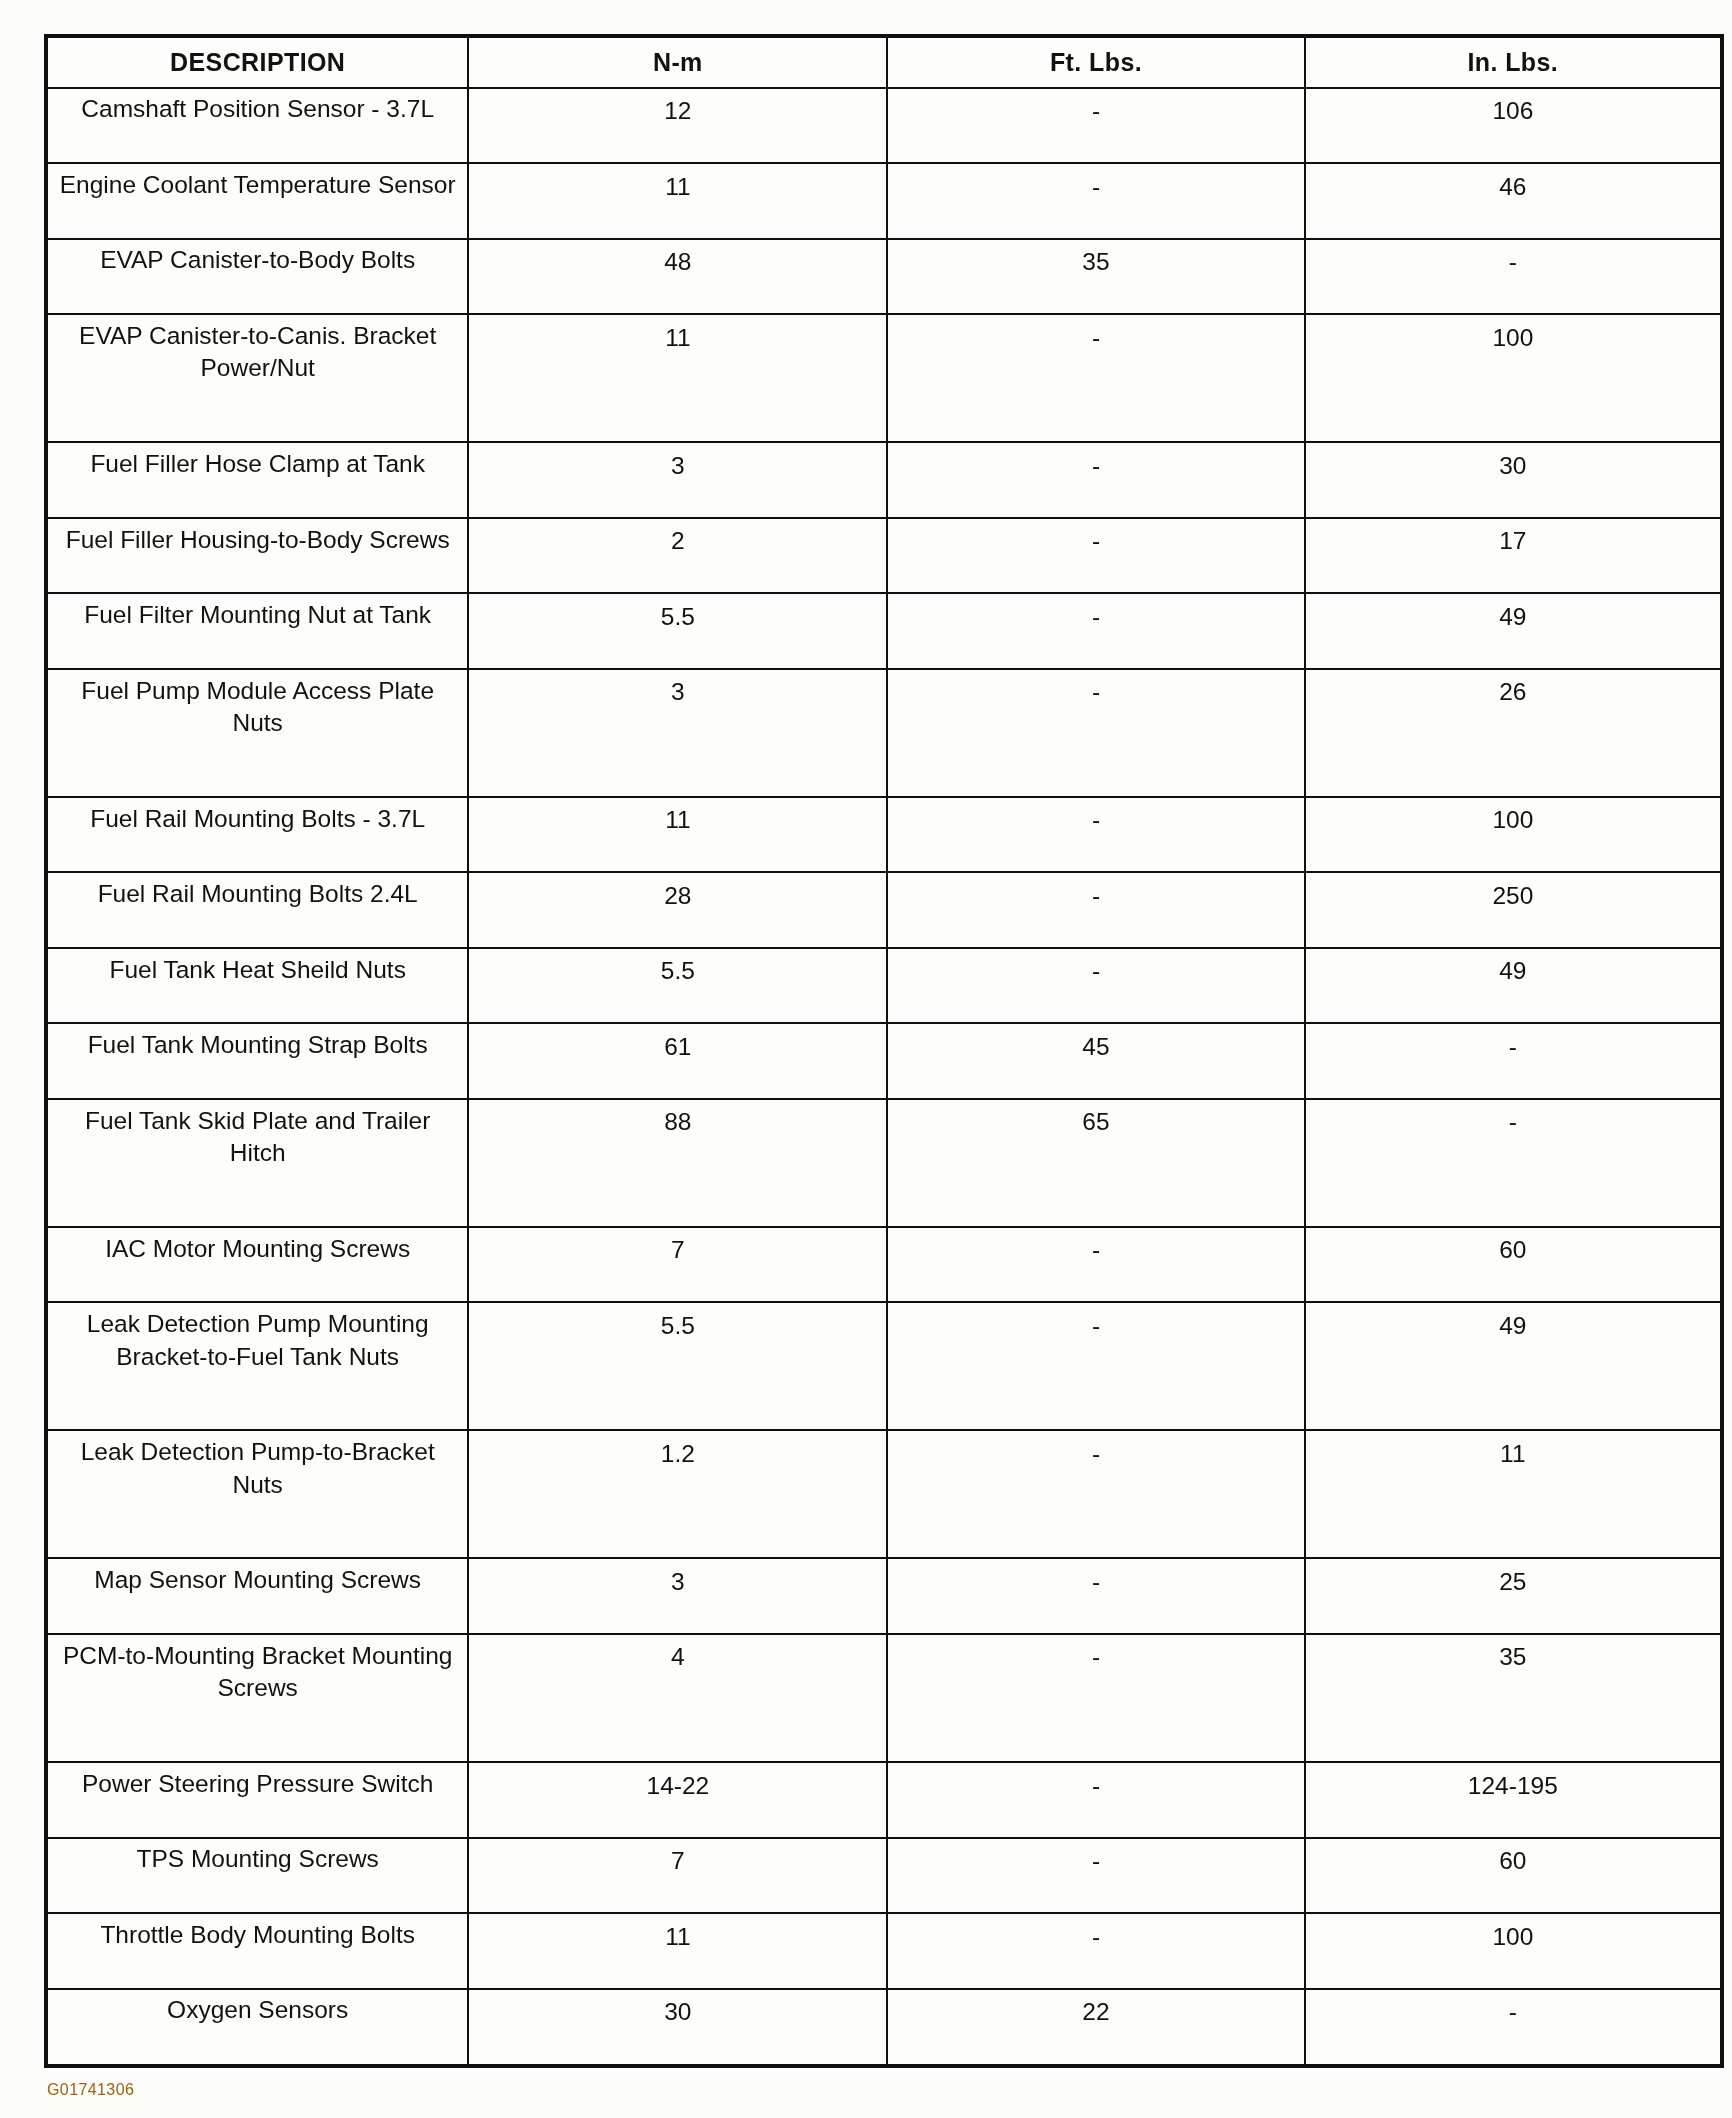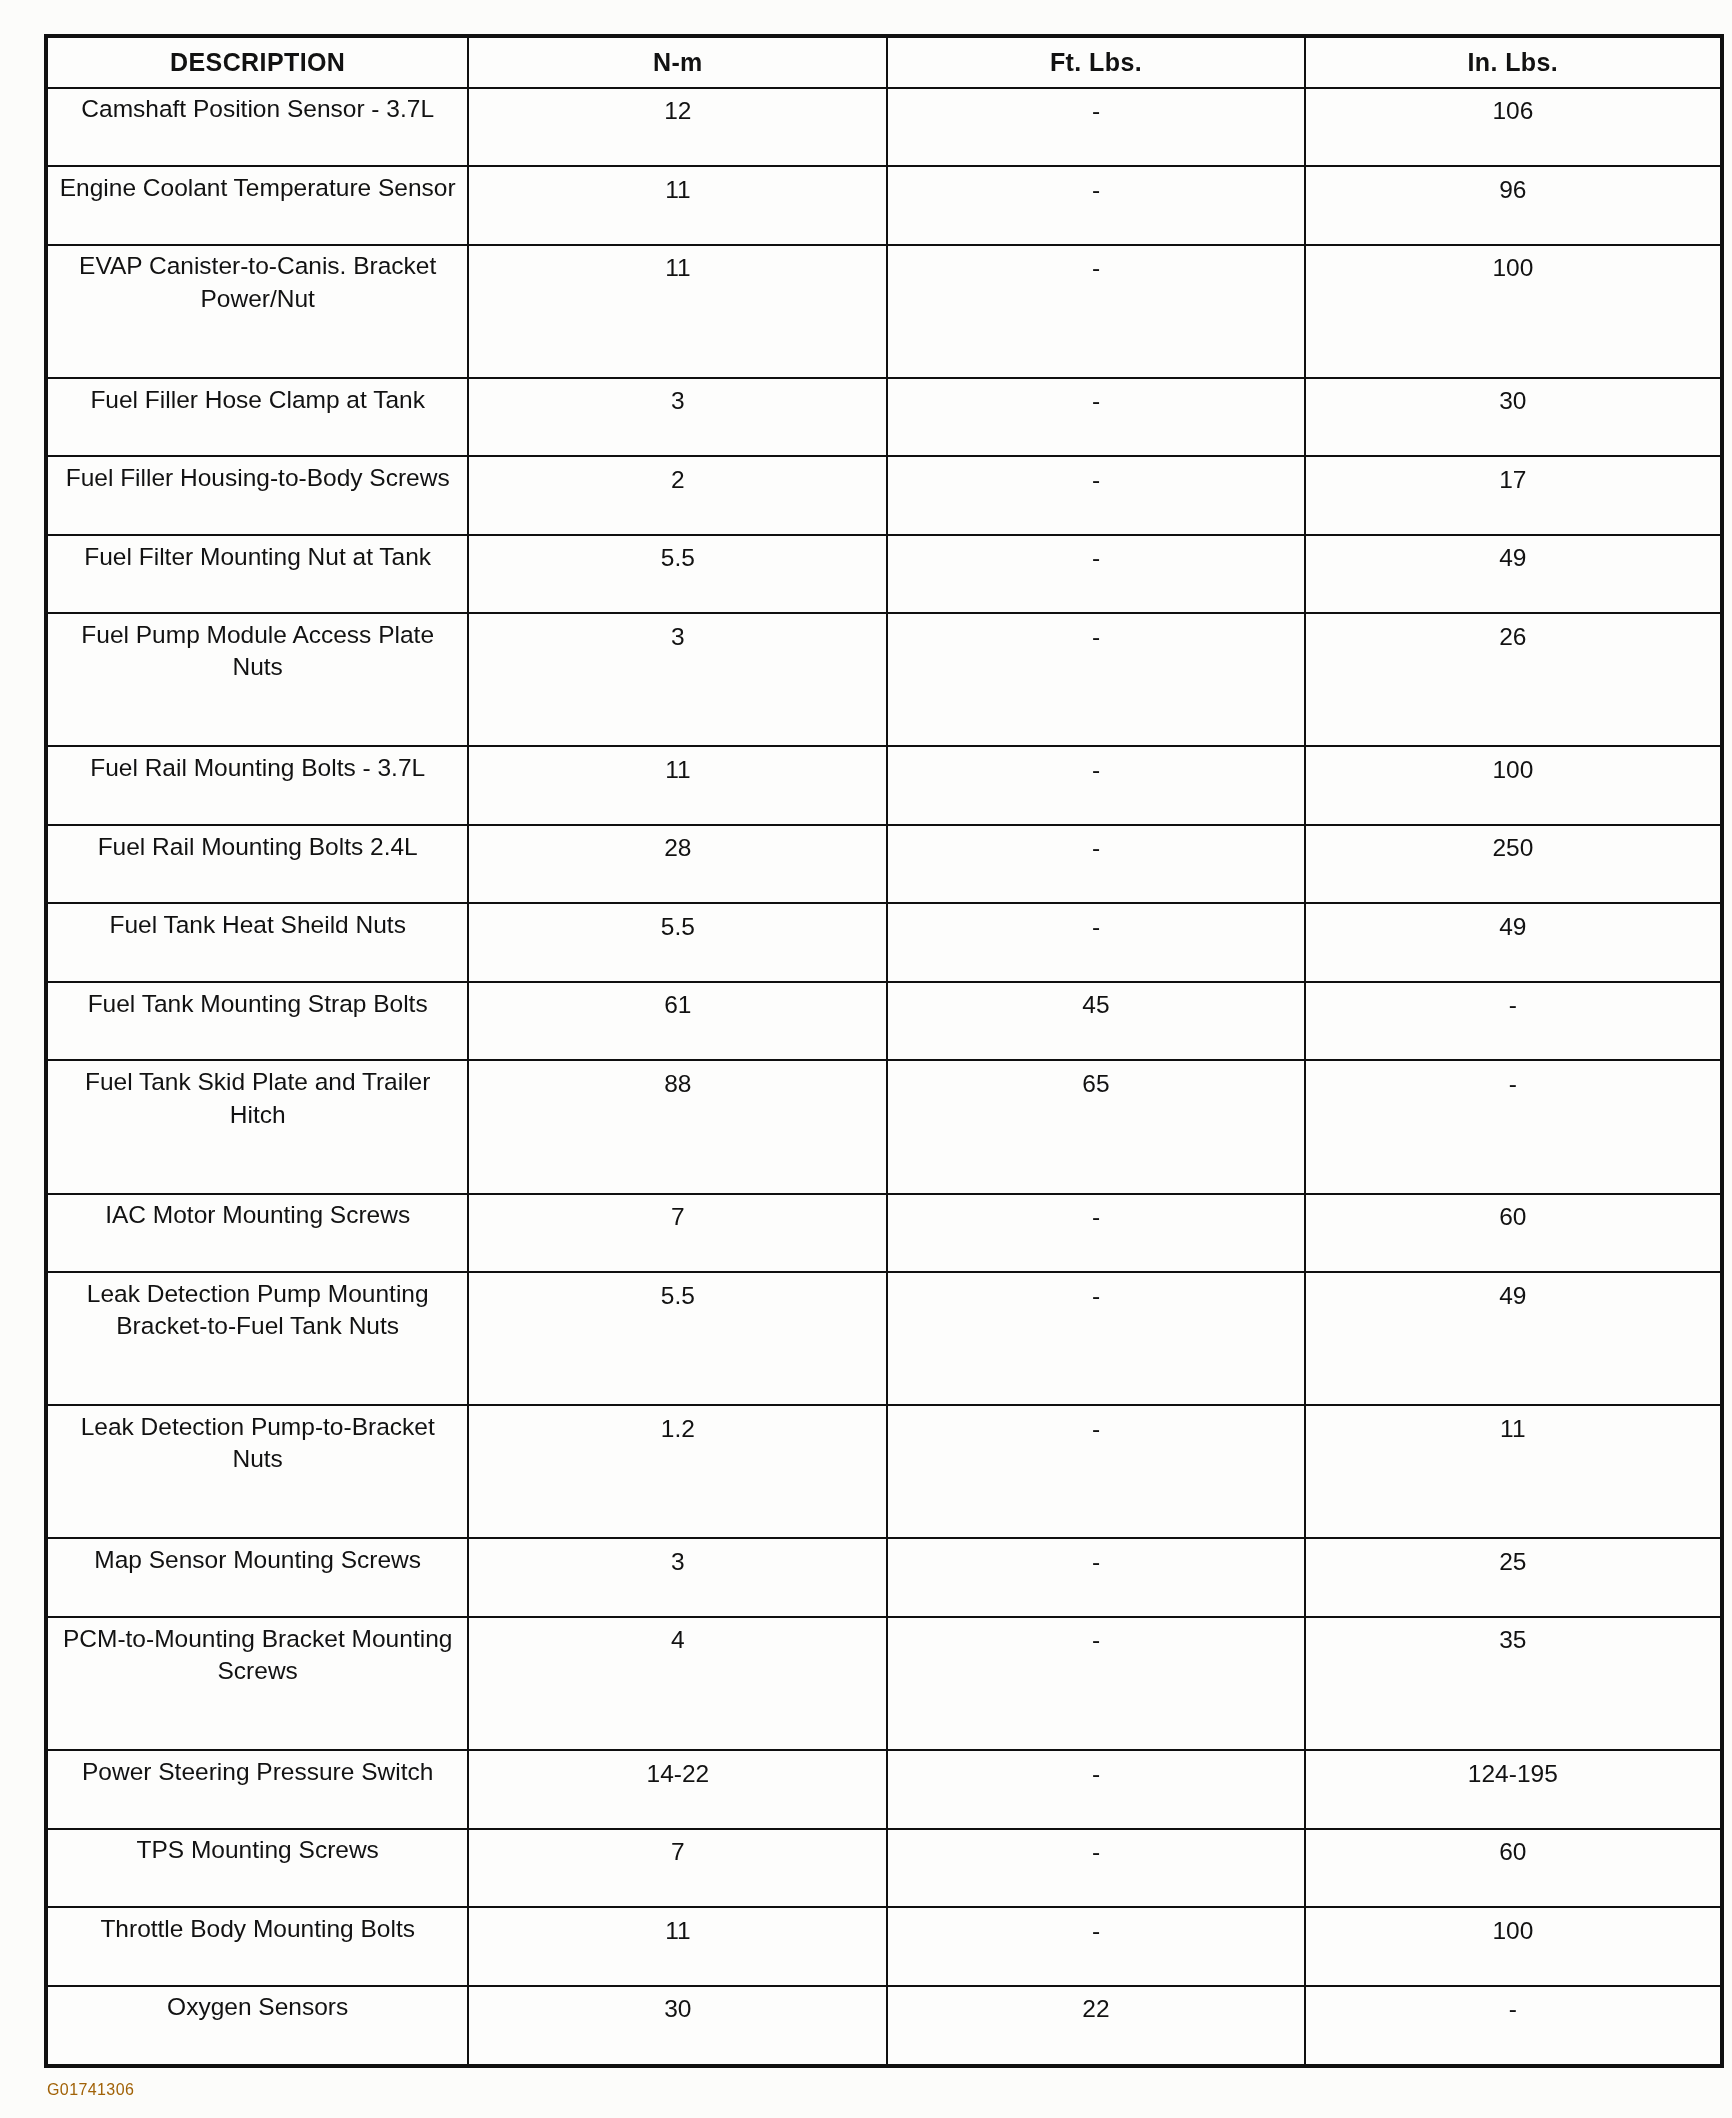--- a/index.html
+++ b/index.html
@@ -93,21 +93,27 @@
         <tr>
           <td class="desc">Camshaft Position Sensor - 3.7L</td>
           <td class="val">12</td>
           <td class="val">-</td>
           <td class="val">106</td>
         </tr>
         <tr>
           <td class="desc">Engine Coolant Temperature Sensor</td>
           <td class="val">11</td>
           <td class="val">-</td>
-          <td class="val">96</td>
+          <td class="val">46</td>
+        </tr>
+        <tr>
+          <td class="desc">EVAP Canister-to-Body Bolts</td>
+          <td class="val">48</td>
+          <td class="val">35</td>
+          <td class="val">-</td>
         </tr>
         <tr>
           <td class="desc">EVAP Canister-to-Canis. Bracket Power/Nut</td>
           <td class="val">11</td>
           <td class="val">-</td>
           <td class="val">100</td>
         </tr>
         <tr>
           <td class="desc">Fuel Filler Hose Clamp at Tank</td>
           <td class="val">3</td>

